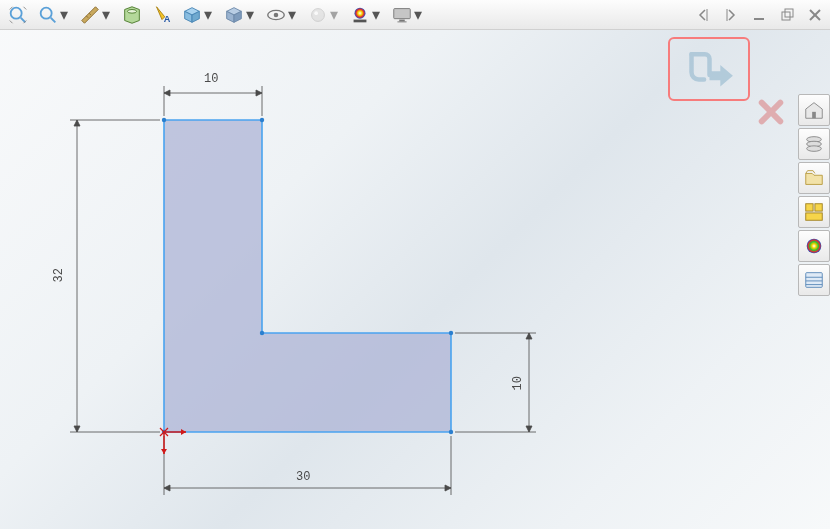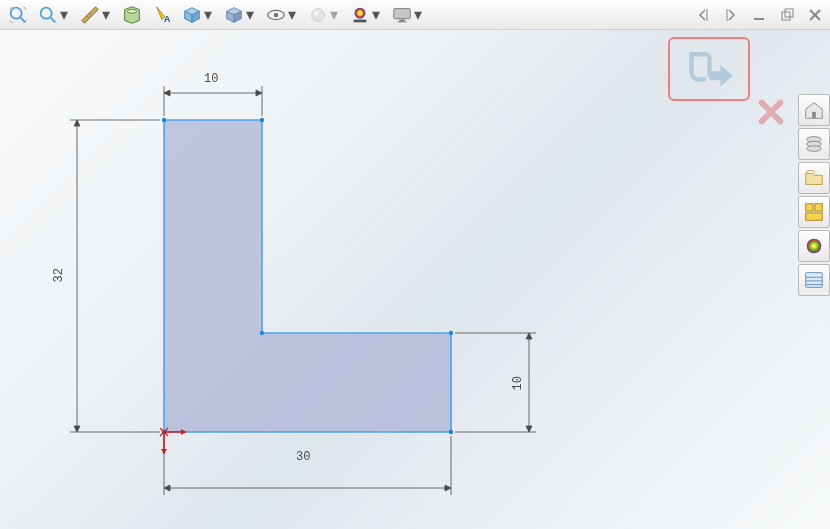--- a/index.html
+++ b/index.html
@@ -273,16 +273,16 @@
         <line x1="128" y1="402" x2="128" y2="424" stroke="#d11919" stroke-width="1.5"></line>
         <path d="M128 424l-3 -5h6z" fill="#d11919"></path>
         <path d="M124 398l8 8M132 398l-8 8" stroke="#d11919" stroke-width="1.2"></path>
       </g>
     </svg>
 
     
     <div class="dimtxt" style="left:168px;top:42px">10</div>
     <div class="dimtxt dimv" style="left:16px;top:238px">32</div>
     <div class="dimtxt dimv" style="left:475px;top:346px">10</div>
-    <div class="dimtxt" style="left:260px;top:420px">30</div>
+    <div class="dimtxt" style="left:260px;top:440px">30</div>
   </div>
 
 </div>
 
 </body></html>

